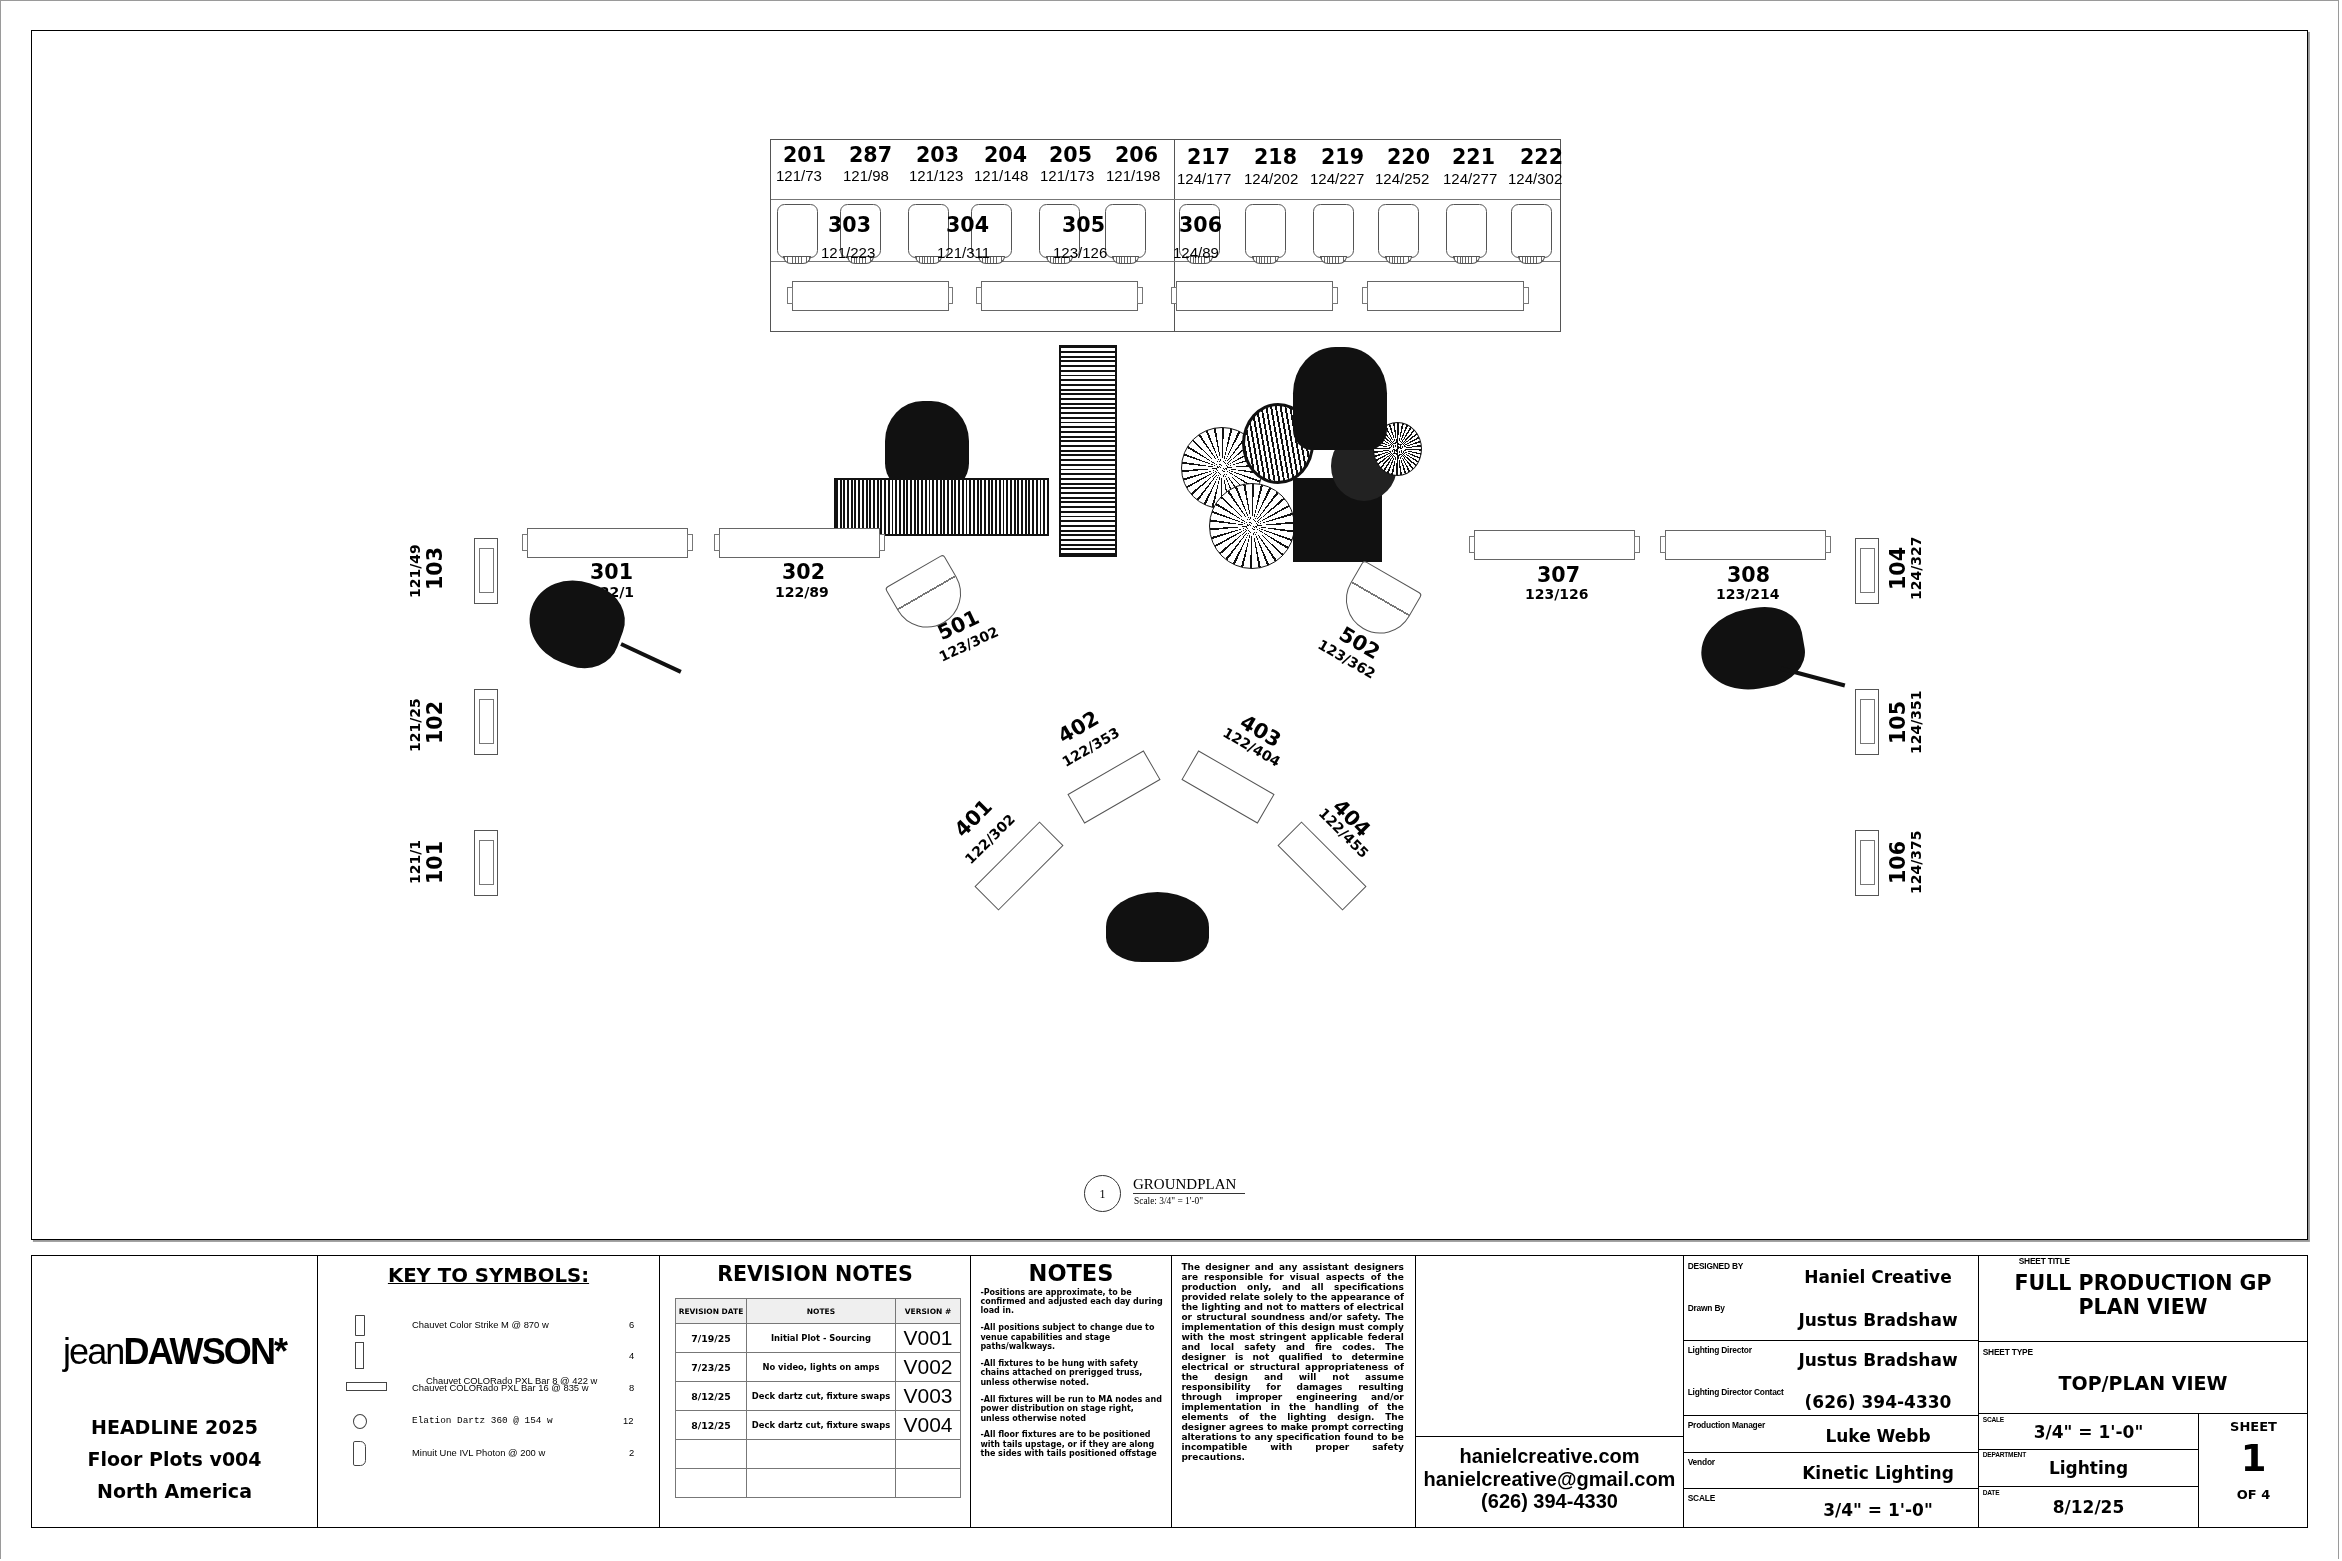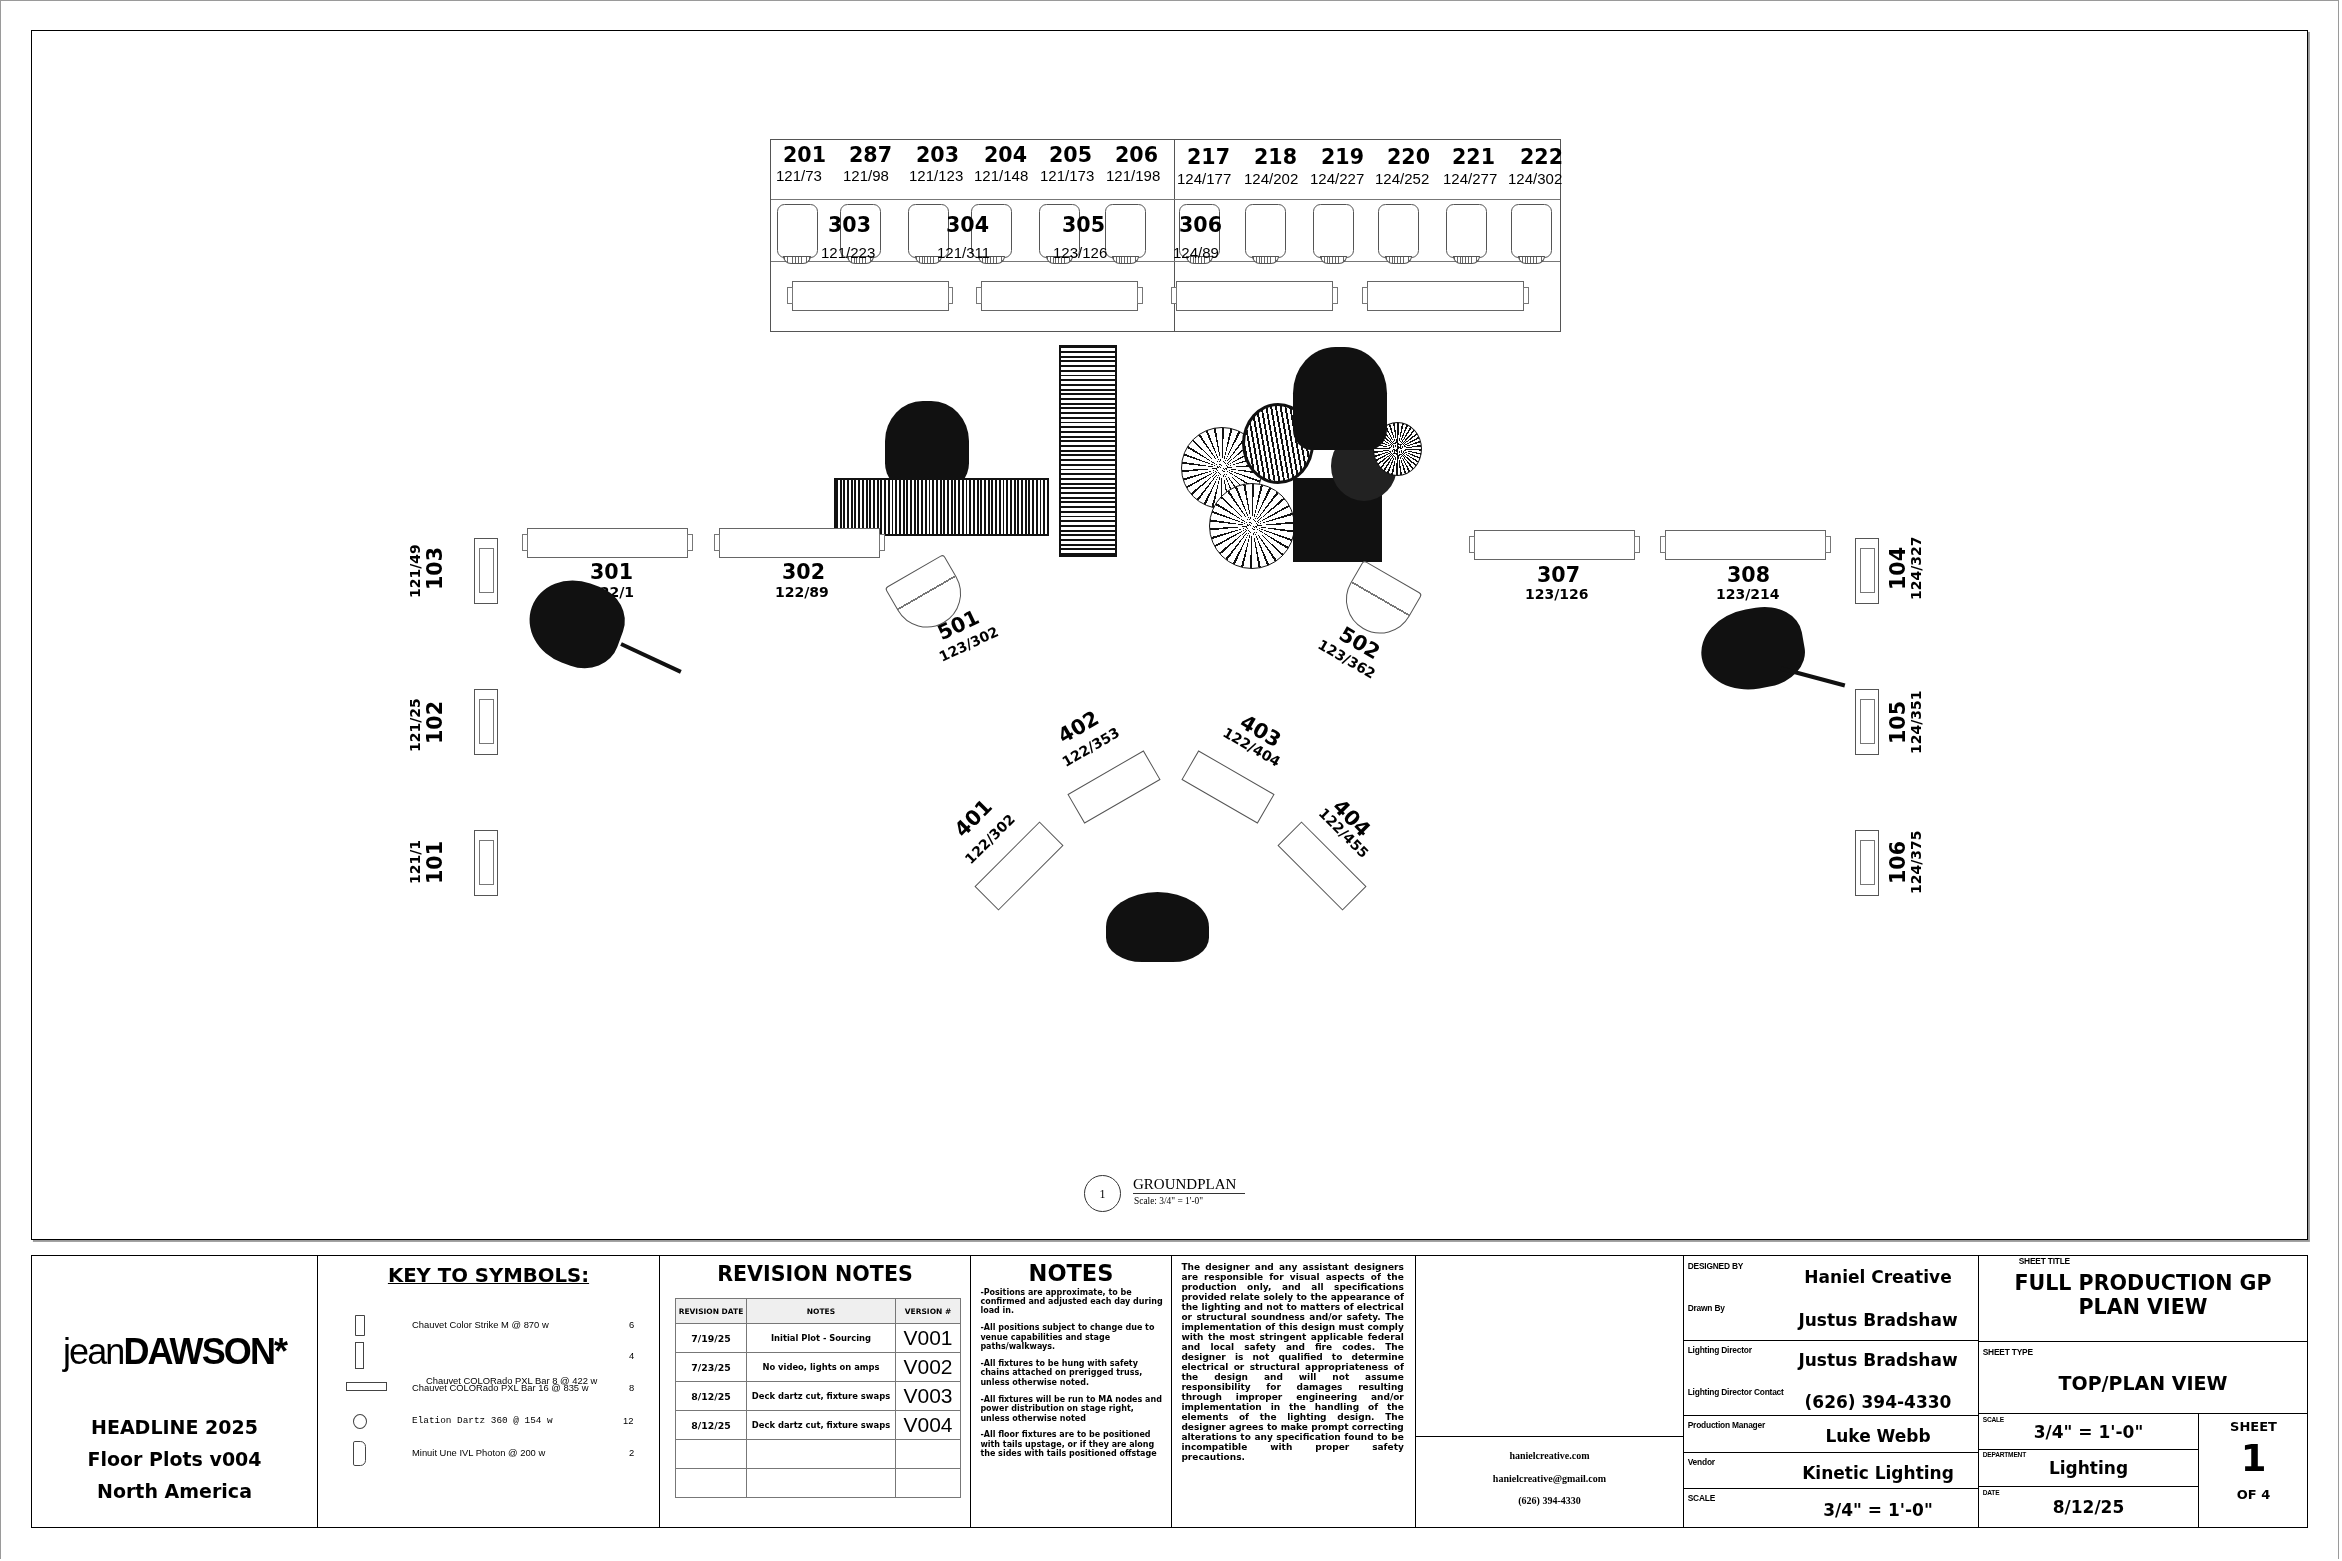--- a/index.html
+++ b/index.html
@@ -315,21 +315,21 @@
       <p>-All floor fixtures are to be positioned with tails upstage, or if they are along the sides with tails positioned offstage</p>
     </div>
   </div>
 
   <div class="col" style="left:1140px;width:244px;">
     <div class="disc" style="padding:5.6px 11.2px 0 9.4px;">The designer and any assistant designers are responsible for visual aspects of the production only, and all specifications provided relate solely to the appearance of the lighting and not to matters of electrical or structural soundness and/or safety. The implementation of this design must comply with the most stringent applicable federal and local safety and fire codes. The designer is not qualified to determine electrical or structural appropriateness of the design and will not assume responsibility for damages resulting through improper engineering and/or implementation in the handling of the elements of the lighting design. The designer agrees to make prompt correcting alterations to any specification found to be incompatible with proper safety precautions.</div>
   </div>
 
   <div class="col" style="left:1384px;width:268px;">
     <div class="row-line" style="top:180px;"></div>
-    <div class="abs center" style="left:0;right:0;top:189px;font-family:Liberation Serif, serif;font-weight:bold;font-size:10px;line-height:22.5px;">
+    <div class="abs center" style="left:0;right:0;top:189px;font-family:Liberation Sans, sans-serif;font-weight:bold;font-size:20px;line-height:22.5px;">
       <div>hanielcreative.com</div>
       <div>hanielcreative@gmail.com</div>
       <div>(626) 394-4330</div>
     </div>
   </div>
 
   <div class="col" style="left:1652px;width:295px;">
     <div class="abs caps-label" style="left:3.7px;top:4.7px;">DESIGNED BY</div>
     <div class="abs tb-val center" style="left:94px;right:0;top:11.2px;">Haniel Creative</div>
     <div class="abs caps-label" style="left:3.7px;top:47px;">Drawn By</div>

